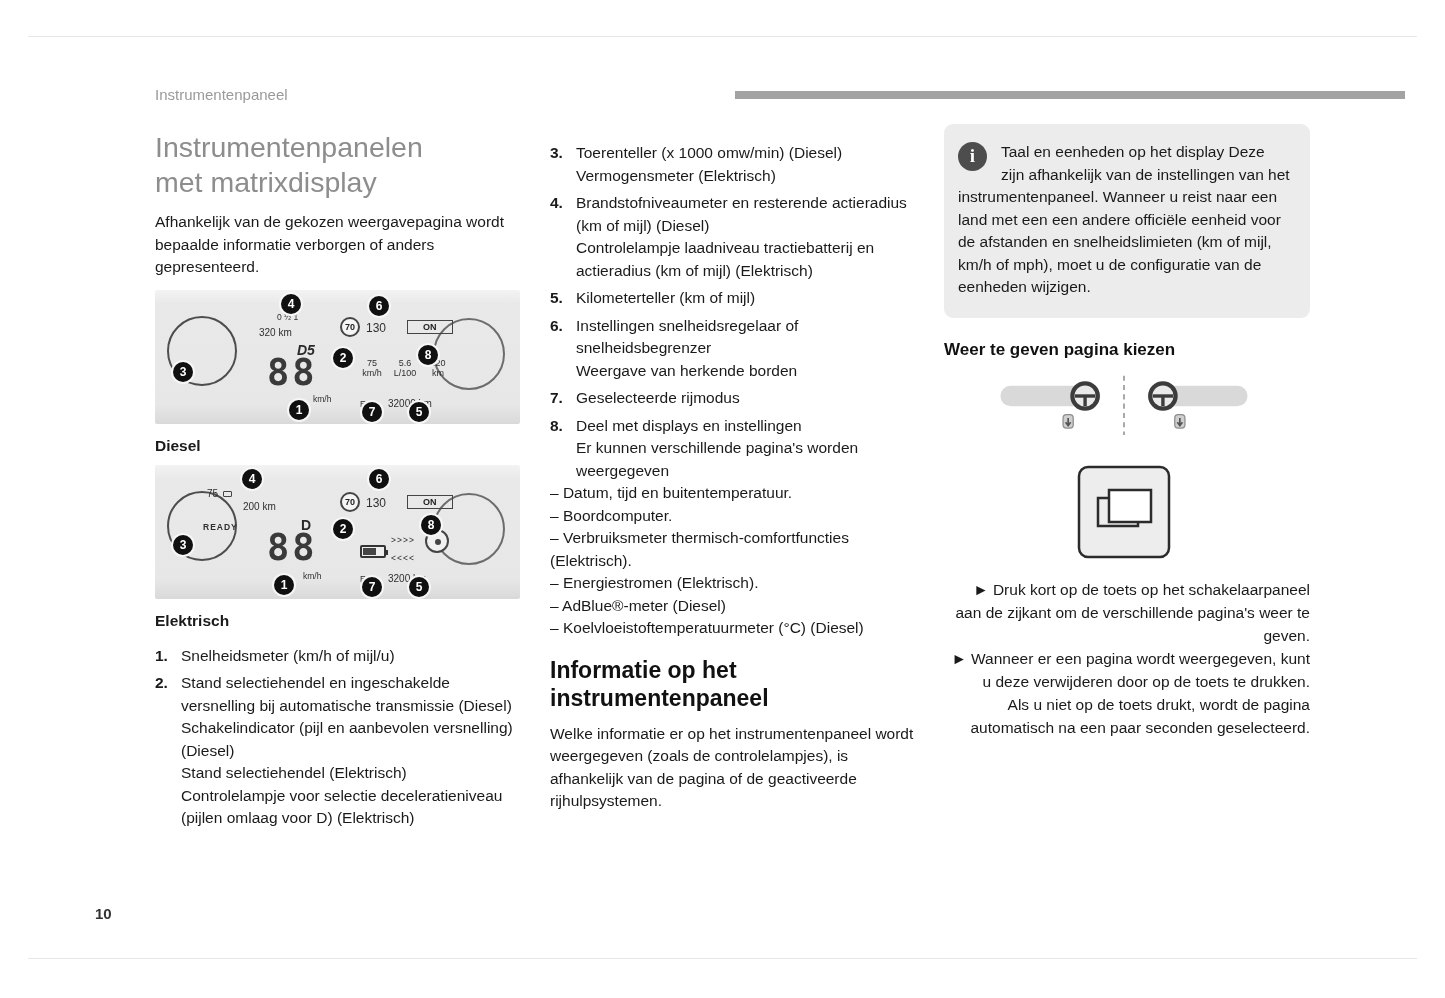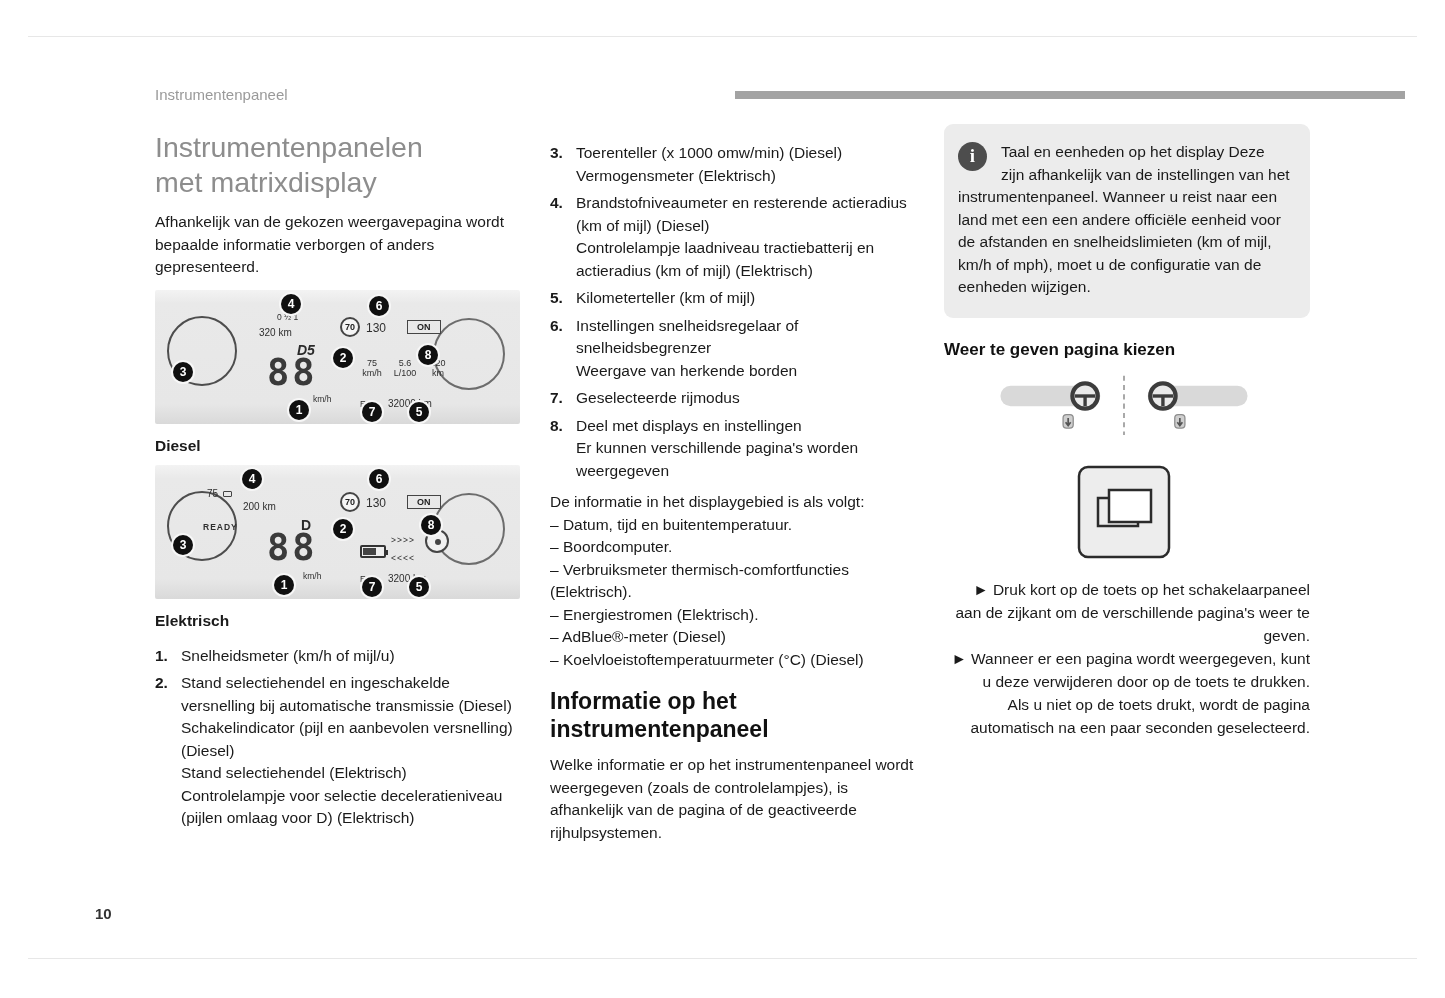--- a/index.html
+++ b/index.html
@@ -40,21 +40,21 @@
   .gauge.gl { left:12px; top:26px; width:70px; height:70px; border:2px solid #4d4d4d; }
   .gauge.gr { left:278px; top:28px; width:72px; height:72px; border:2px solid #6c6c6c; }
   .ctext { position:absolute; font-size:10px; color:#2f2f2f; }
   .ctext.tiny { font-size:8.5px; }
   .ctext.cell { width:32px; text-align:center; font-size:9px; line-height:10.5px; white-space:pre-line; }
   .limit-sign {
     position:absolute; width:20px; height:20px; border:2px solid #444; border-radius:50%;
     font-size:9px; font-weight:bold; color:#222; display:flex; align-items:center; justify-content:center;
     background:#f5f5f5;
   }
-  .on-box { position:absolute; font-size:9px; font-weight:bold; border:1px solid #444; padding:0 9px; line-height:12px; color:#222; }
+  .on-box { position:absolute; font-size:9px; font-weight:bold; border:1px solid #444; padding:0 15px; line-height:12px; color:#222; }
   .gear { position:absolute; font-size:14px; font-weight:bold; color:#2a2a2a; }
   .speed7 {
     position:absolute; font-family:"DejaVu Sans Mono", monospace; font-weight:bold;
     font-size:37px; letter-spacing:3px; color:#3a3a3a; line-height:38px;
   }
   .callout {
     position:absolute; width:20px; height:20px; background:#101010; color:#fff; border-radius:50%;
     font-size:12px; font-weight:bold; display:flex; align-items:center; justify-content:center;
     box-shadow:0 0 0 2px #f7f7f7; z-index:3;
   }
@@ -187,21 +187,20 @@
       <span class="num">6.</span>
       <span class="txt prewrap">Instellingen snelheidsregelaar of snelheidsbegrenzer
 Weergave van herkende borden</span>
       <span class="num">7.</span>
       <span class="txt prewrap">Geselecteerde rijmodus</span>
       <span class="num">8.</span>
       <span class="txt prewrap">Deel met displays en instellingen
 Er kunnen verschillende pagina's worden weergegeven</span>
     </div>
 
-    <p class="body" style="margin-top:9px;">De informatie in het displaygebied is als volgt:</p>
 
     <div class="dashlist">
       <p>–  Datum, tijd en buitentemperatuur.</p>
       <p>–  Boordcomputer.</p>
       <p>–  Verbruiksmeter thermisch-comfortfuncties (Elektrisch).</p>
       <p>–  Energiestromen (Elektrisch).</p>
       <p>–  AdBlue®-meter (Diesel)</p>
       <p>–  Koelvloeistoftemperatuurmeter (°C) (Diesel)</p>
     </div>
 

